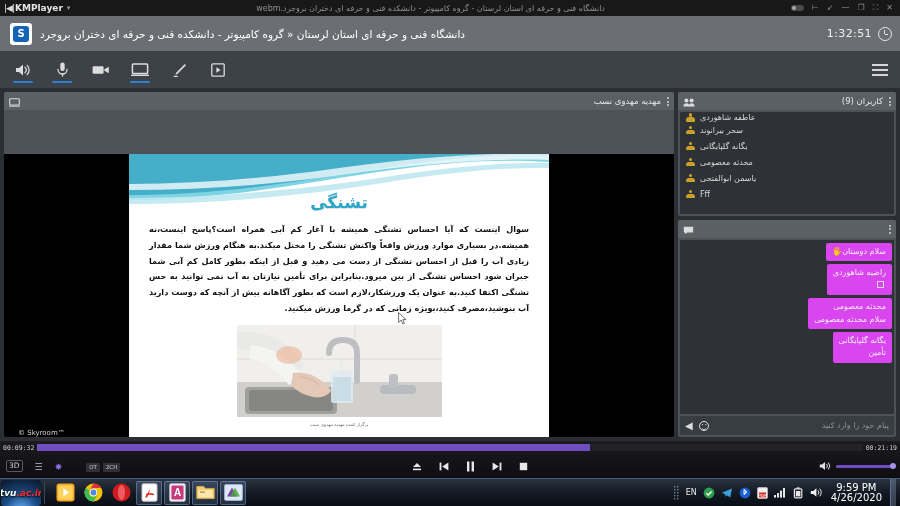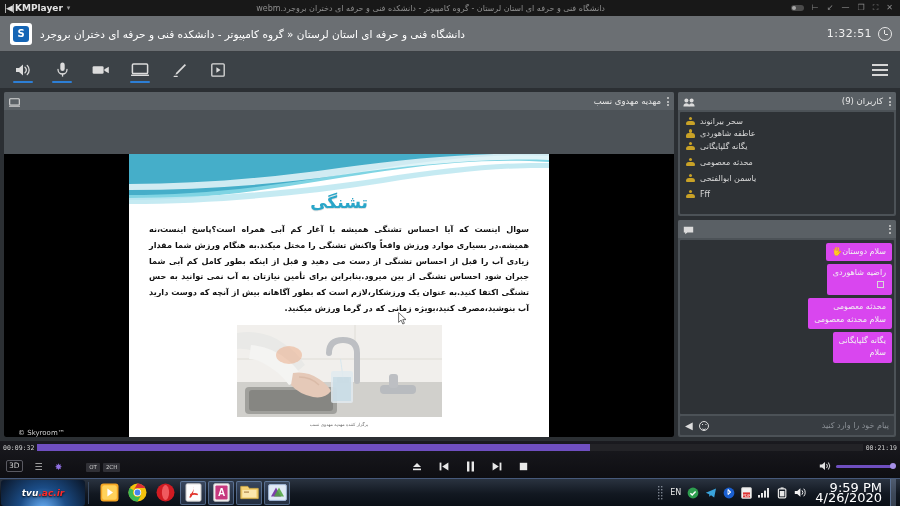--- a/index.html
+++ b/index.html
@@ -263,21 +263,21 @@
   }
 
   
   .taskbar {
     position: absolute; left: 0; top: 478px; width: 900px; height: 28px;
     background: linear-gradient(#2a3340, #121821 55%, #0a0f16);
     display: flex; align-items: center; direction: ltr;
     border-top: 1px solid #46597a;
   }
   .start-orb {
-    width: 84px; height: 26px; margin-left: 1px; position: relative;
+    width: 40px; height: 26px; margin-left: 1px; position: relative;
     background: radial-gradient(circle at 50% 120%, #6fb7ff 0%, #1b4c86 45%, #0a1526 100%);
     border-radius: 3px; display: flex; align-items: center; justify-content: center;
     cursor: pointer; overflow: hidden;
   }
   .start-label {
     font-size: 9px; font-weight: bold; font-style: italic; color: #ffffff;
     text-shadow: 0 1px 2px #000; white-space: nowrap;
   }
   .start-label .dotcom { color: #ff2b2b; }
   .tb-divider { width: 1px; height: 22px; background: #3a4a61; margin: 0 3px; }
@@ -288,21 +288,21 @@
   }
   .tb-app.open { background: rgba(150,190,255,.18); border: 1px solid rgba(160,200,255,.35); }
   .tray {
     margin-left: auto; display: flex; align-items: center; gap: 6px;
     padding-right: 4px; height: 100%;
   }
   .tray-grip { width: 6px; height: 16px; opacity: .55; }
   .tray-lang { color: #e9e9e9; font-size: 8px; }
   .tray-ico { cursor: pointer; display: flex; align-items: center; }
   .tray-clock {
-    text-align: right; color: #ffffff; font-size: 13px; line-height: 10px;
+    text-align: center; color: #ffffff; font-size: 10px; line-height: 10px;
     padding-left: 2px; padding-right: 2px; cursor: pointer;
   }
   .show-desktop {
     width: 6px; height: 28px; background: rgba(190,215,255,.25);
     border-left: 1px solid #5a7092;
   }
 
   
   .cursor-arrow { position: absolute; left: 398px; top: 296px; z-index: 40; }
 </style>
@@ -466,26 +466,26 @@
             <div class="panel-bar-right">
               <span class="kebab">
                   <i></i>
                   <i></i>
                   <i></i>
                 </span>
               <span class="panel-title">کاربران (9)</span>
             </div>
           </div>
           <div class="users-list">
+            <div class="user-row clipped">
+              <span class="user-name">عاطفه شاهوردی</span>
+              <span class="user-ico"></span>
+            </div>
             <div class="user-row">
               <span class="user-name">سحر بیرانوند</span>
-              <span class="user-ico"></span>
-            </div>
-            <div class="user-row clipped">
-              <span class="user-name">عاطفه شاهوردی</span>
               <span class="user-ico"></span>
             </div>
             <div class="user-row">
               <span class="user-name">یگانه گلپایگانی</span>
               <span class="user-ico"></span>
             </div>
             <div class="user-row">
               <span class="user-name">محدثه معصومی</span>
               <span class="user-ico"></span>
             </div>
@@ -520,21 +520,21 @@
             <div class="chat-bubble">
               <span class="bubble-line">راضیه شاهوردی</span>
               <span class="bubble-line sq"></span>
             </div>
             <div class="chat-bubble wide">
               <span class="bubble-line">محدثه معصومی</span>
               <span class="bubble-line">سلام محدثه معصومی</span>
             </div>
             <div class="chat-bubble">
               <span class="bubble-line">یگانه گلپایگانی</span>
-              <span class="bubble-line">سلام</span>
+              <span class="bubble-line">تأمین</span>
             </div>
           </div>
           <div class="chat-input">
             <span class="chat-send">◀</span>
             <span class="chat-emoji"></span>
             <span class="chat-placeholder">پیام خود را وارد کنید</span>
           </div>
         </div>
 
       </div>

